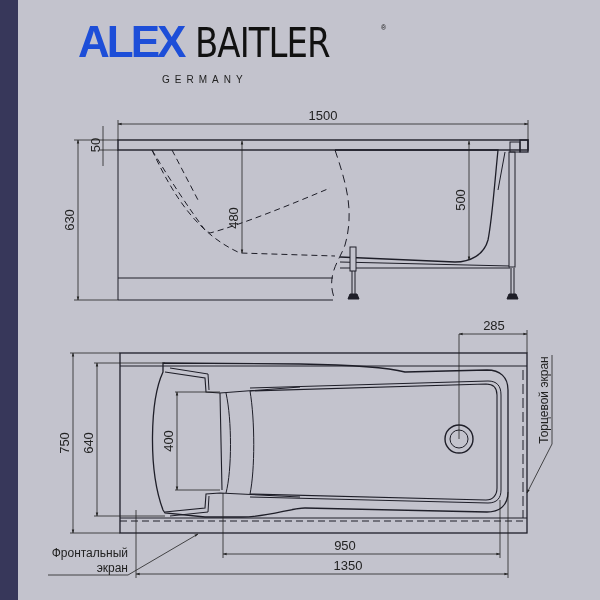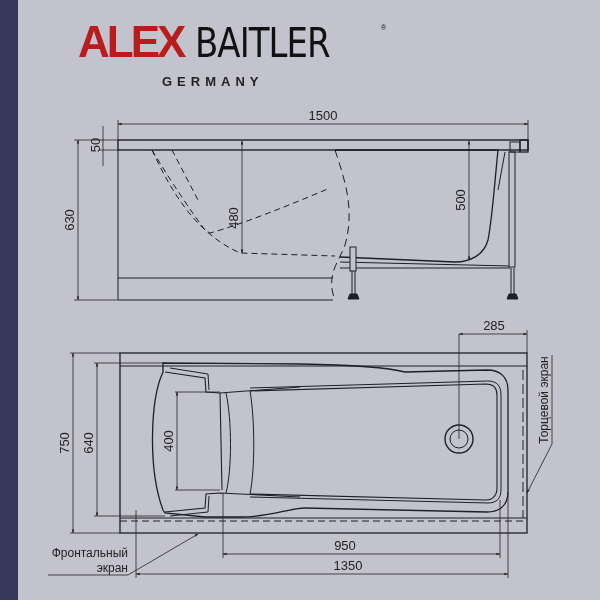--- a/index.html
+++ b/index.html
@@ -1,22 +1,22 @@
 <!DOCTYPE html>
 <html><head>
 <meta charset="utf-8">
 <style>
   html, body { margin:0; padding:0; }
   body { width:600px; height:600px; background:#c3c3cd; position:relative; overflow:hidden; font-family:"Liberation Sans", sans-serif; }
   .side-strip { position:absolute; left:0; top:0; width:18px; height:600px; background:#37375a; }
   .brand { position:absolute; left:78px; top:22px; height:40px; display:flex; align-items:baseline; }
-  .brand-bold { font-family:"Liberation Sans", sans-serif; font-weight:bold; font-size:44px; letter-spacing:-3px; color:#b91c1c; line-height:40px; }
+  .brand-bold { font-family:"Liberation Sans", sans-serif; font-weight:bold; font-size:44px; letter-spacing:-3px; color:#1d4ed8; line-height:40px; }
   .brand-light { font-family:"DejaVu Sans", sans-serif; font-weight:normal; font-size:41px; letter-spacing:-1px; color:#111; margin-left:12px; line-height:40px; -webkit-text-stroke:0; font-stretch:condensed; transform:scaleX(0.92); transform-origin:left; }
   .brand-reg { font-size:7px; position:absolute; left:303px; top:2px; color:#111; }
-  .brand-sub { position:absolute; left:162px; top:74px; font-size:13px; letter-spacing:5px; font-weight:bold; color:#222; }
+  .brand-sub { position:absolute; left:162px; top:74px; font-size:10px; letter-spacing:5px; font-weight:normal; color:#222; }
   svg { position:absolute; left:0; top:0; }
   .dim { font-family:"Liberation Sans", sans-serif; font-size:13px; fill:#222; font-stretch:condensed; }
   .lbl { font-family:"Liberation Sans", sans-serif; font-size:12px; fill:#222; }
 </style>
 </head>
 <body>
 
 <div class="side-strip"></div>
 
 <div>

